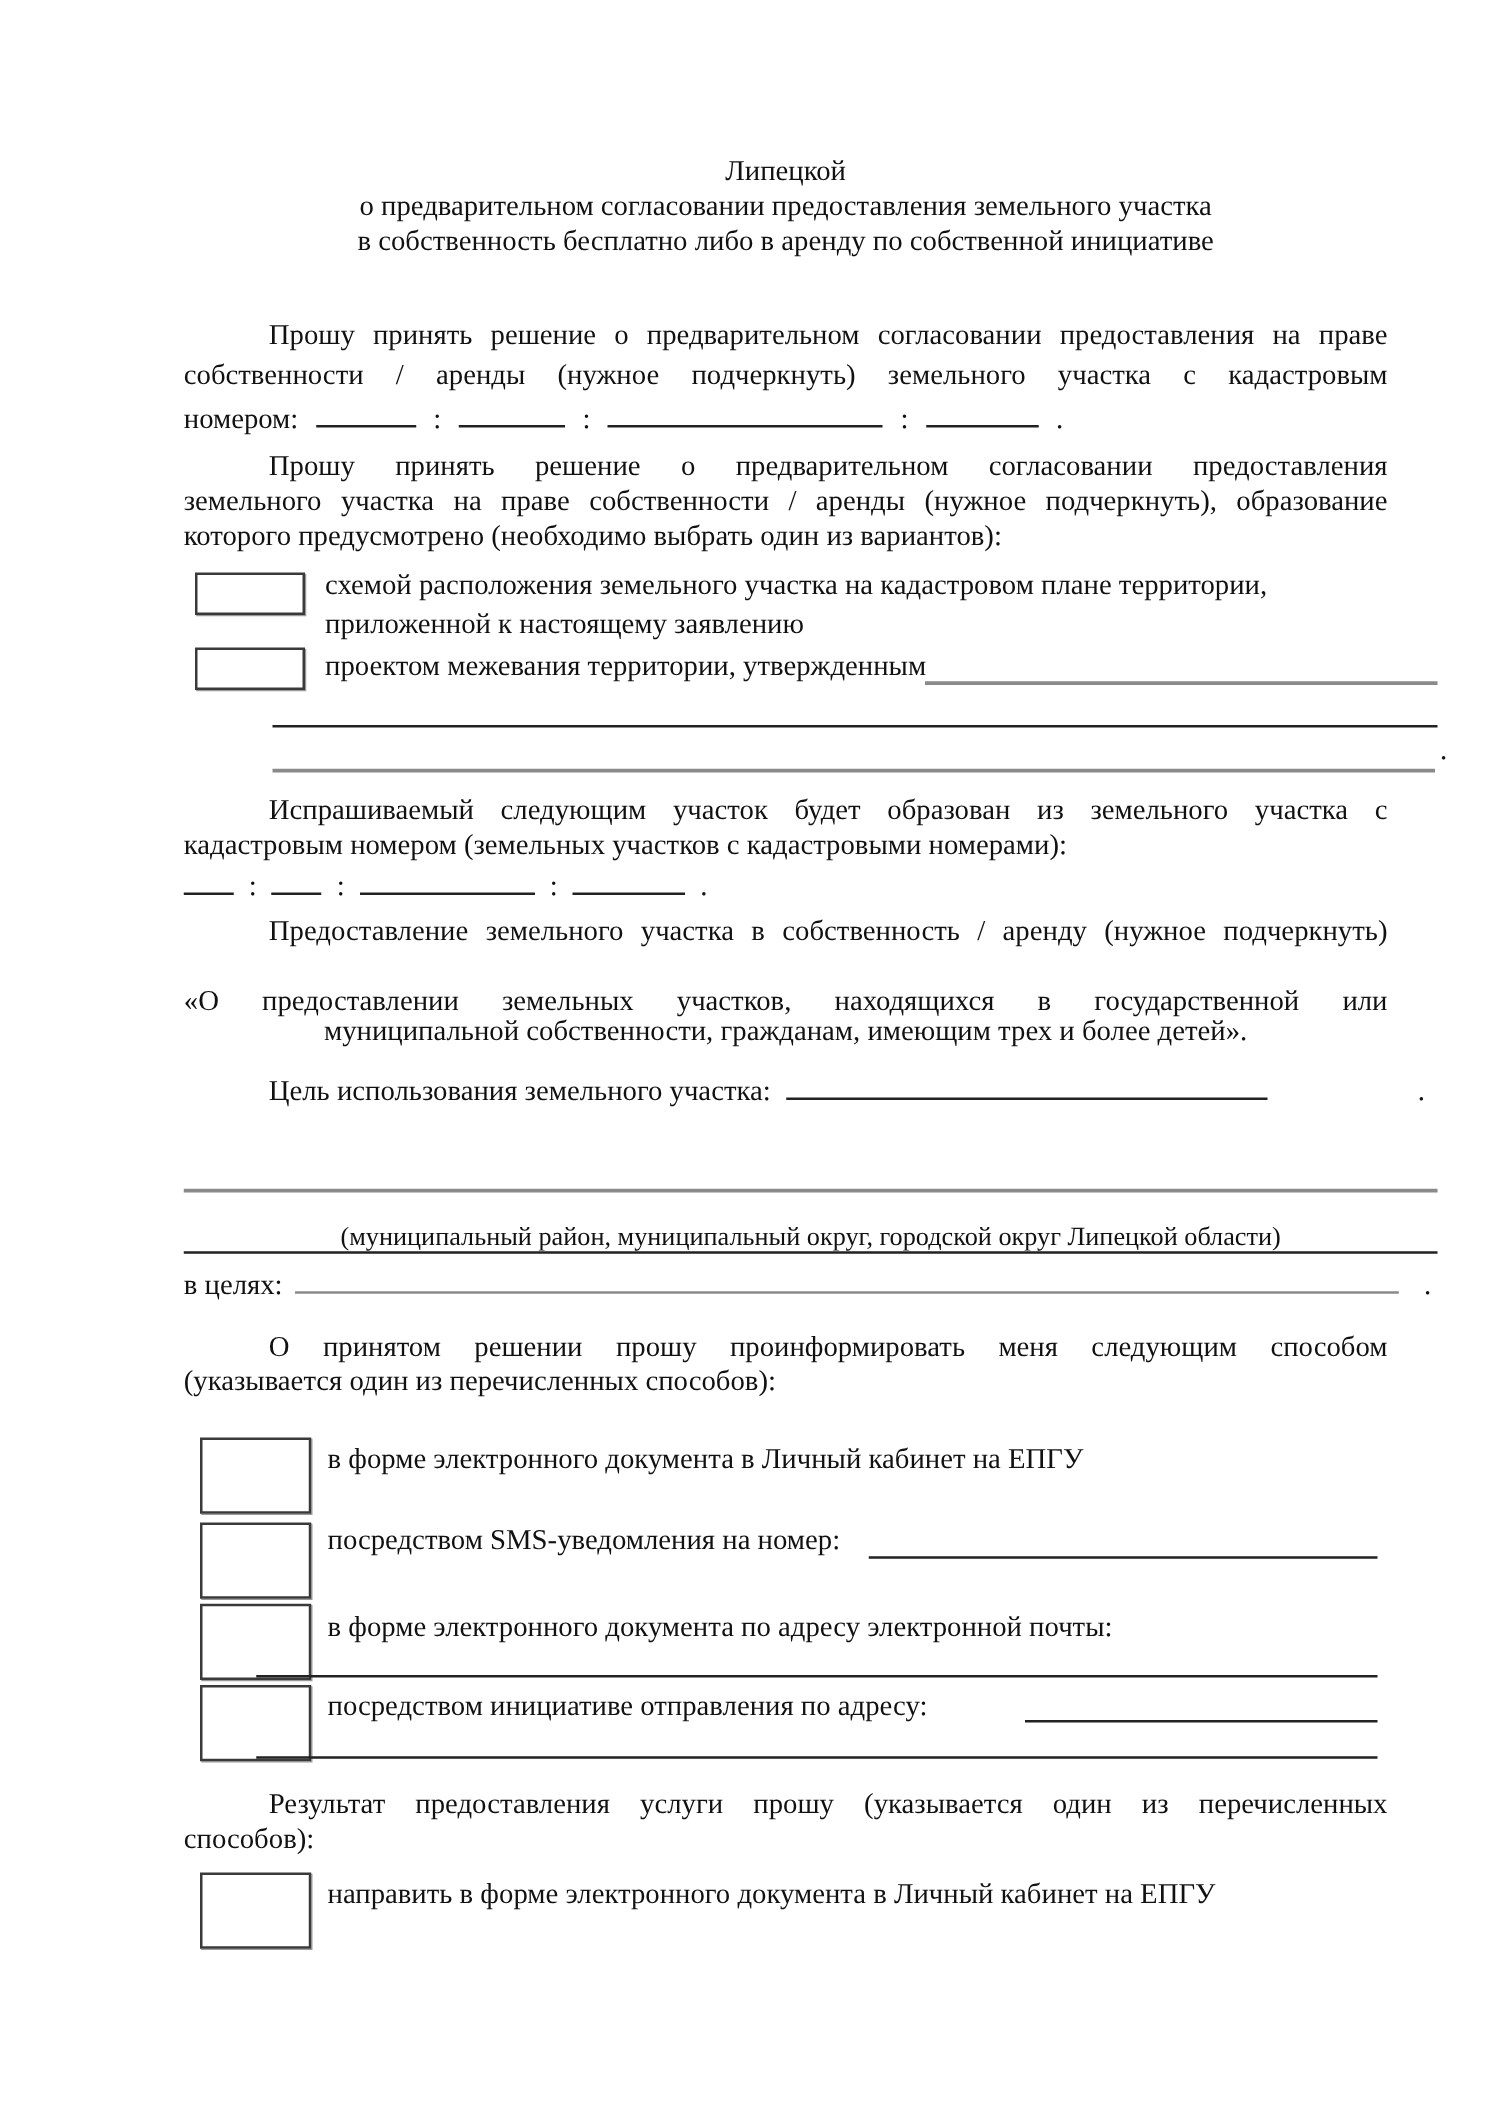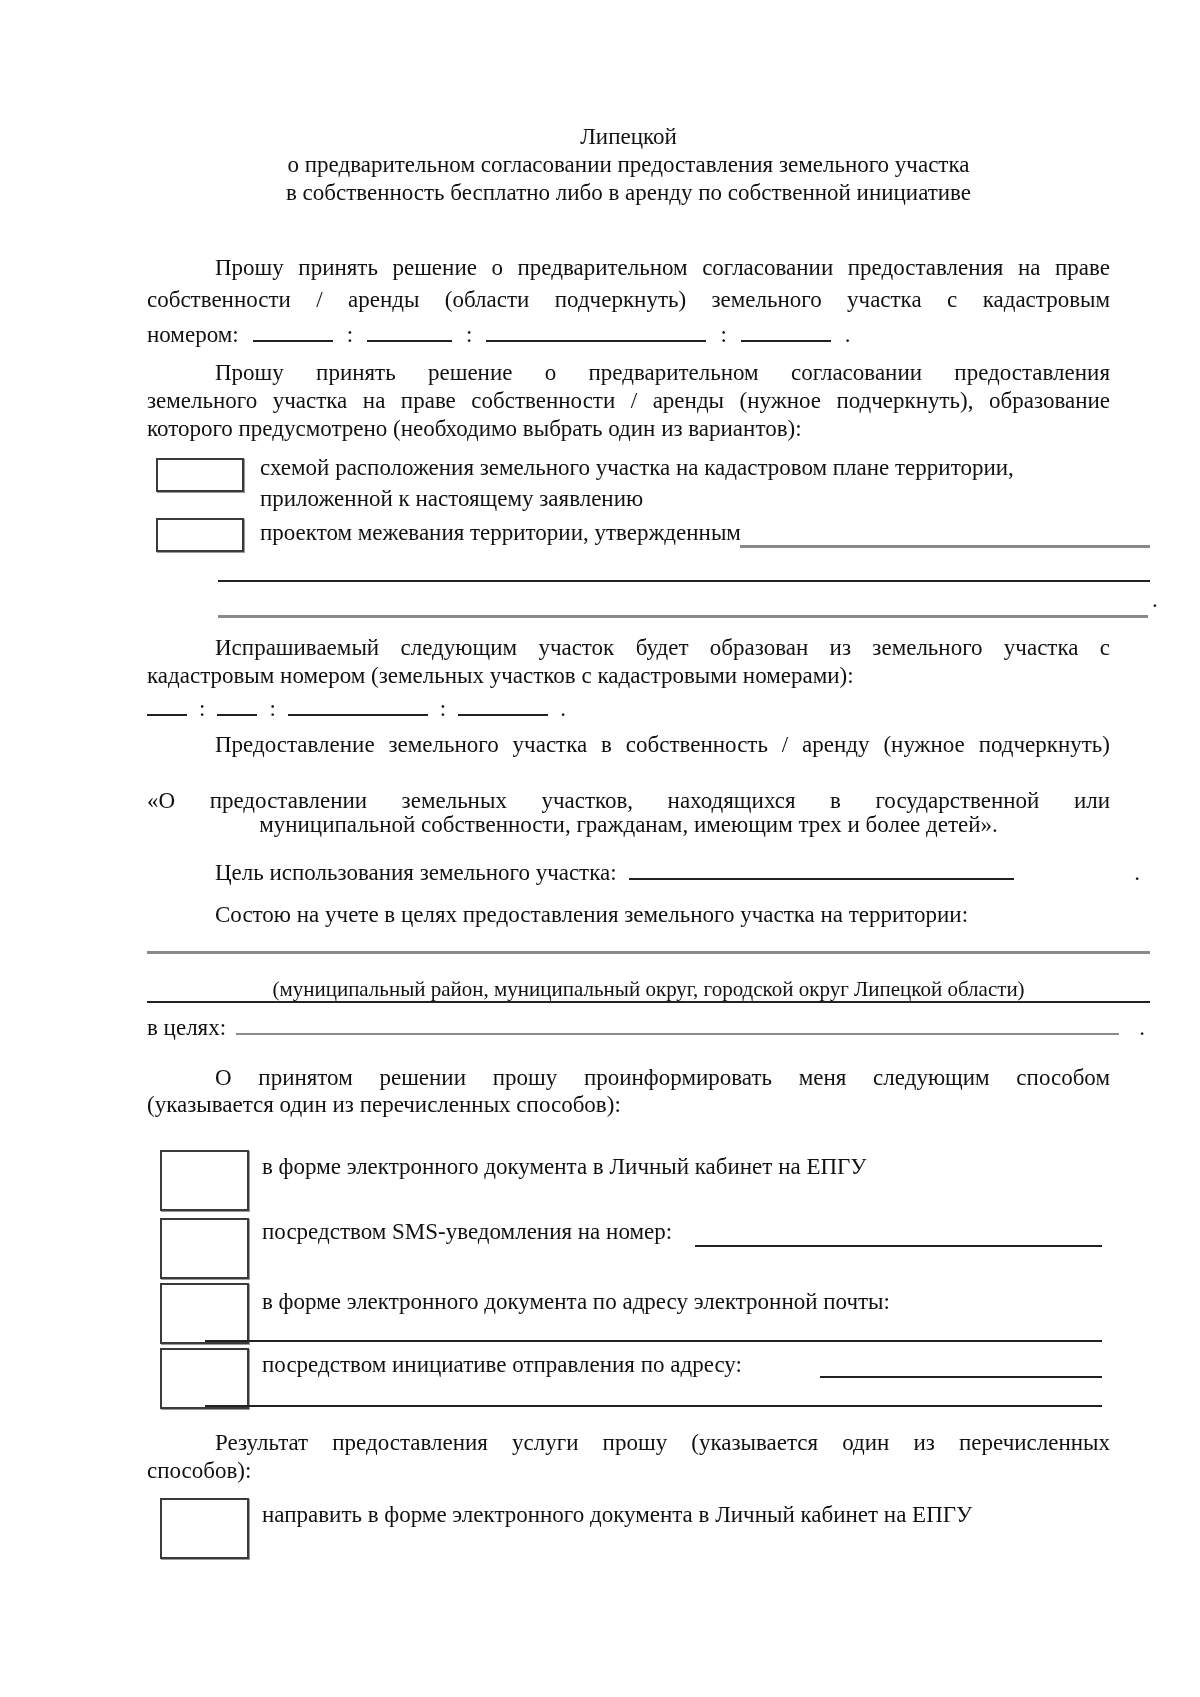--- a/index.html
+++ b/index.html
@@ -40,21 +40,21 @@
 
 <div class="page">
 
   <div class="abs col tl center" style="top:123px;">
     <div>Липецкой</div>
     <div>о предварительном согласовании предоставления земельного участка</div>
     <div>в собственность бесплатно либо в аренду по собственной инициативе</div>
   </div>
 
   <div class="abs col tl jline ind" style="top:254px;">Прошу принять решение о предварительном согласовании предоставления на праве</div>
-  <div class="abs col tl jline" style="top:286px;">собственности / аренды (области подчеркнуть) земельного участка с кадастровым</div>
+  <div class="abs col tl jline" style="top:286px;">собственности / аренды (нужное подчеркнуть) земельного участка с кадастровым</div>
 
   <div class="abs col flexrow" style="top:318px;">
     <span>номером:</span>
       <span class="gap14"></span>
     <span class="blank" style="width:80px;"></span>
       <span class="gap14"></span>
     <span>:</span>
       <span class="gap14"></span>
     <span class="blank" style="width:85px;"></span>
       <span class="gap14"></span>
@@ -112,21 +112,20 @@
   <div class="abs col tl jline" style="top:787px;">«О предоставлении земельных участков, находящихся в государственной или</div>
   <div class="abs col tl" style="top:811px;text-align:center;">муниципальной собственности, гражданам, имеющим трех и более детей».</div>
 
   <div class="abs flexrow" style="left:215px;top:856px;width:925px;">
     <span>Цель использования земельного участка:</span>
       <span class="gap"></span>
     <span class="blank" style="width:385px;"></span>
     <span class="dotpush">.</span>
   </div>
 
-  <div class="abs col tl ind" style="top:901px;">Состою на учете в целях предоставления земельного участка на территории:</div>
   <div class="hline gray" style="left:147px;top:951px;width:1003px;"></div>
   <div class="abs tl center caption" style="left:147px;top:955px;width:1003px;margin-top:20px;">(муниципальный район, муниципальный округ, городской округ Липецкой области)</div>
   <div class="hline" style="left:147px;top:1001px;width:1003px;"></div>
 
   <div class="abs flexrow" style="left:147px;top:1011px;width:998px;">
     <span>в целях:</span>
     <span class="blank" style="flex:1;margin-left:10px;margin-right:20px;border-bottom-color:#8a8a8a;"></span>
     <span>.</span>
   </div>
 

